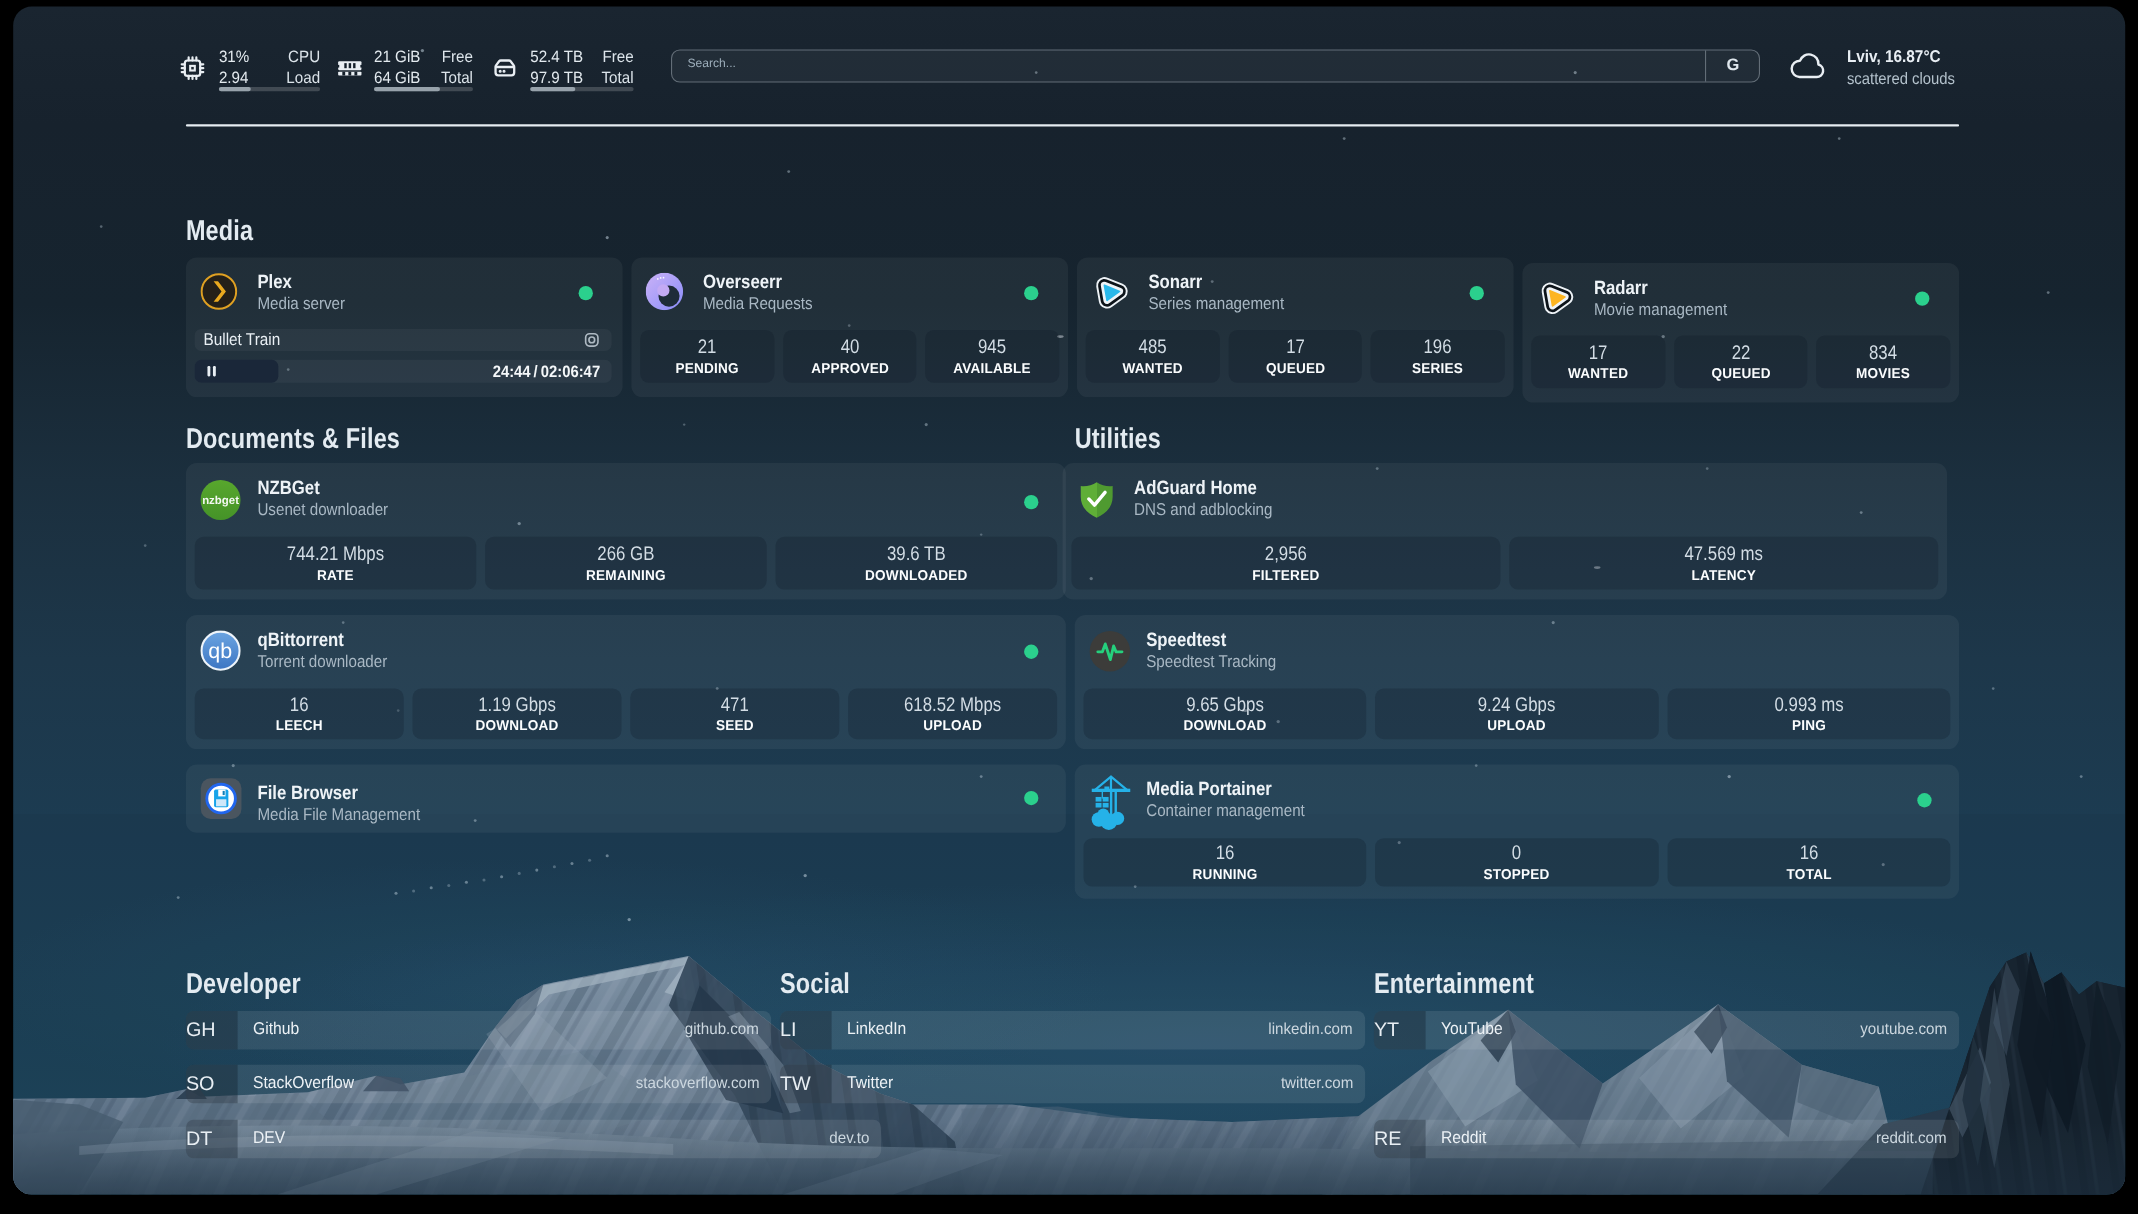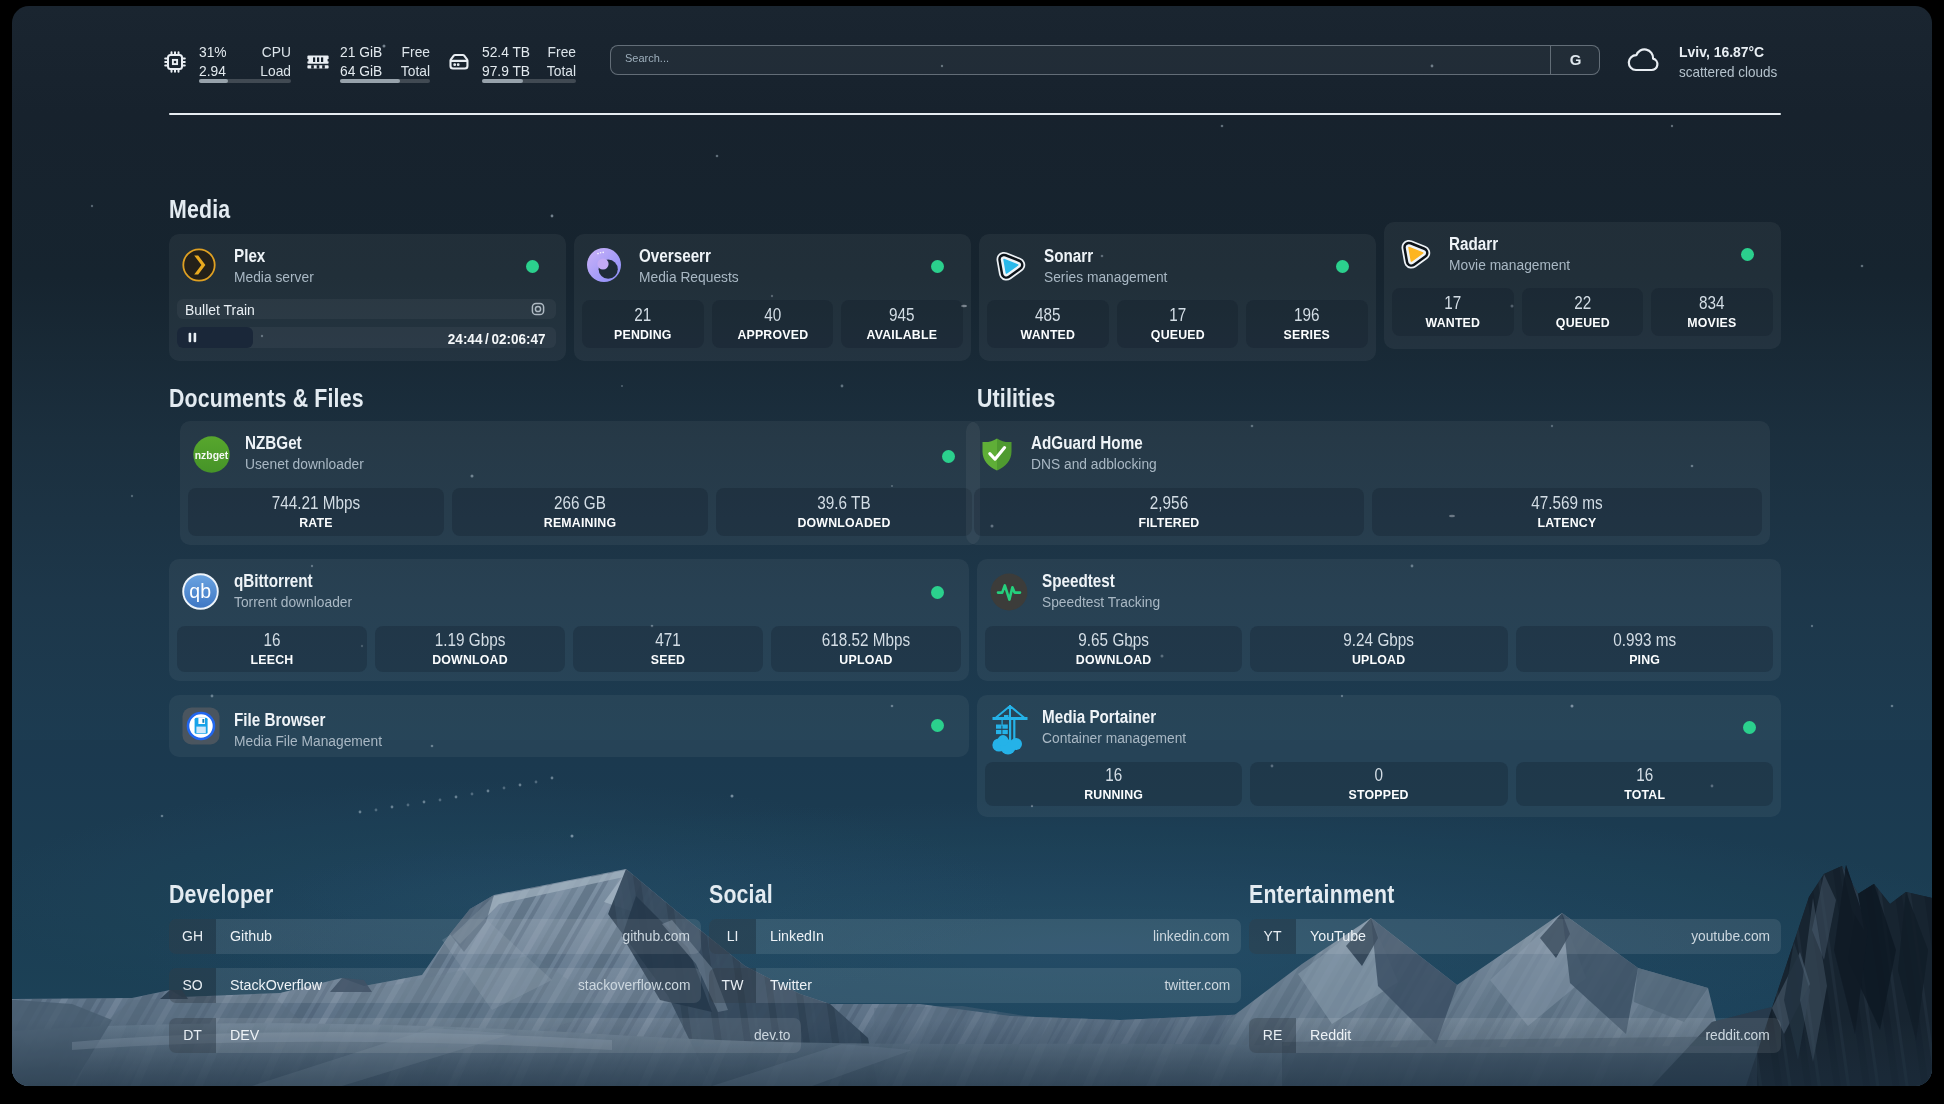--- a/index.html
+++ b/index.html
@@ -32,21 +32,21 @@
 .csub{position:absolute;left:65px;top:34px;font-size:15.5px;color:#a9b8c4;transform:scaleX(0.89);transform-origin:left;}
 .dot{position:absolute;width:13px;height:13px;border-radius:50%;background:#2bd08d;}
 .stats{position:absolute;left:8px;right:8px;display:flex;gap:8px;}
 .sb{flex:1;background:rgba(10,20,30,0.22);border-radius:8px;text-align:center;
   display:flex;flex-direction:column;justify-content:center;padding-bottom:2px;}
 .sv{font-size:18px;line-height:22px;color:#d3dde5;transform:scaleX(0.85);}
 .sl{font-size:13px;line-height:17px;font-weight:bold;color:#fbfdfe;letter-spacing:0.2px;transform:scaleX(0.95);}
 
 .bk{position:absolute;height:35px;border-radius:7px;background:rgba(255,255,255,0.095);}
 .bk .ab{position:absolute;left:0;top:0;width:47px;height:35px;border-radius:7px 0 0 7px;
-  background:rgba(13,24,36,0.33);text-align:center;line-height:35px;font-size:14px;color:#e8eef3;}
+  background:rgba(13,24,36,0.33);text-align:left;line-height:35px;font-size:18px;color:#e8eef3;}
 .bk .nm{position:absolute;left:61px;top:8px;font-size:15.5px;color:#edf2f6;transform:scaleX(0.92);transform-origin:left;}
 .bk .ur{position:absolute;right:11px;top:9px;font-size:14.5px;color:#ccd7df;transform:scaleX(0.95);transform-origin:right;}
 </style>
 </head>
 <body>
 <div class="page">
 <svg class="bg" width="1920" height="346" viewBox="0 740 1920 346">
 <defs>
 <linearGradient id="mmain" x1="0" y1="0" x2="0" y2="1">
 <stop offset="0" stop-color="#8da0b2"></stop>
@@ -354,21 +354,21 @@
           <span class="sv">17</span>
           <span class="sl">QUEUED</span>
         </div>
 <div class="sb">
           <span class="sv">196</span>
           <span class="sl">SERIES</span>
         </div>
 </div>
 </div>
 
-<div class="card" style="left:1372px;top:216px;width:397px;height:127px">
+<div class="card" style="left:1372px;top:233px;width:397px;height:127px">
 <svg class="ic" width="36" height="36" viewBox="0 0 36 36">
 <g transform="rotate(-5 18 18)">
 <path d="M12.6 10.9 L25.8 17.6 L13.8 24.7 Z" stroke="#edf2f6" stroke-width="15" stroke-linejoin="round" fill="none"></path>
 <path d="M12.6 10.9 L25.8 17.6 L13.8 24.7 Z" stroke="#0c1319" stroke-width="11.5" stroke-linejoin="round" fill="none"></path>
 <path d="M12.6 10.9 L25.8 17.6 L13.8 24.7 Z" stroke="#eef3f7" stroke-width="6.5" stroke-linejoin="round" fill="#eef3f7"></path>
 <path d="M12.6 10.9 L25.8 17.6 L13.8 24.7 Z" fill="#fdb521" stroke="#fdb521" stroke-width="1.5" stroke-linejoin="round"></path>
 </g>
 </svg>
 <div class="ctitle">Radarr</div>
       <div class="csub">Movie management</div>
@@ -385,21 +385,21 @@
 <div class="sb">
           <span class="sv">834</span>
           <span class="sl">MOVIES</span>
         </div>
 </div>
 </div>
 
 <div class="stitle" style="left:157px;top:377px">Documents &amp; Files</div>
 <div class="stitle" style="left:965px;top:377px">Utilities</div>
 
-<div class="card" style="left:168px;top:415px;width:800px;height:124px">
+<div class="card" style="left:157px;top:415px;width:800px;height:124px">
 <svg class="ic" style="top:15px" width="37" height="37" viewBox="0 0 37 37">
 <defs>
           <linearGradient id="nzg" x1="0" y1="0" x2="0" y2="1">
 <stop offset="0" stop-color="#58a72d"></stop>
             <stop offset="1" stop-color="#459328"></stop>
           </linearGradient>
         </defs>
 <circle cx="18.5" cy="18.5" r="18.2" fill="url(#nzg)"></circle>
 <text x="18.5" y="22.6" text-anchor="middle" font-family="Liberation Sans, sans-serif" font-size="10.4" font-weight="bold" fill="#f4f8f3">nzbget</text>
 </svg>

